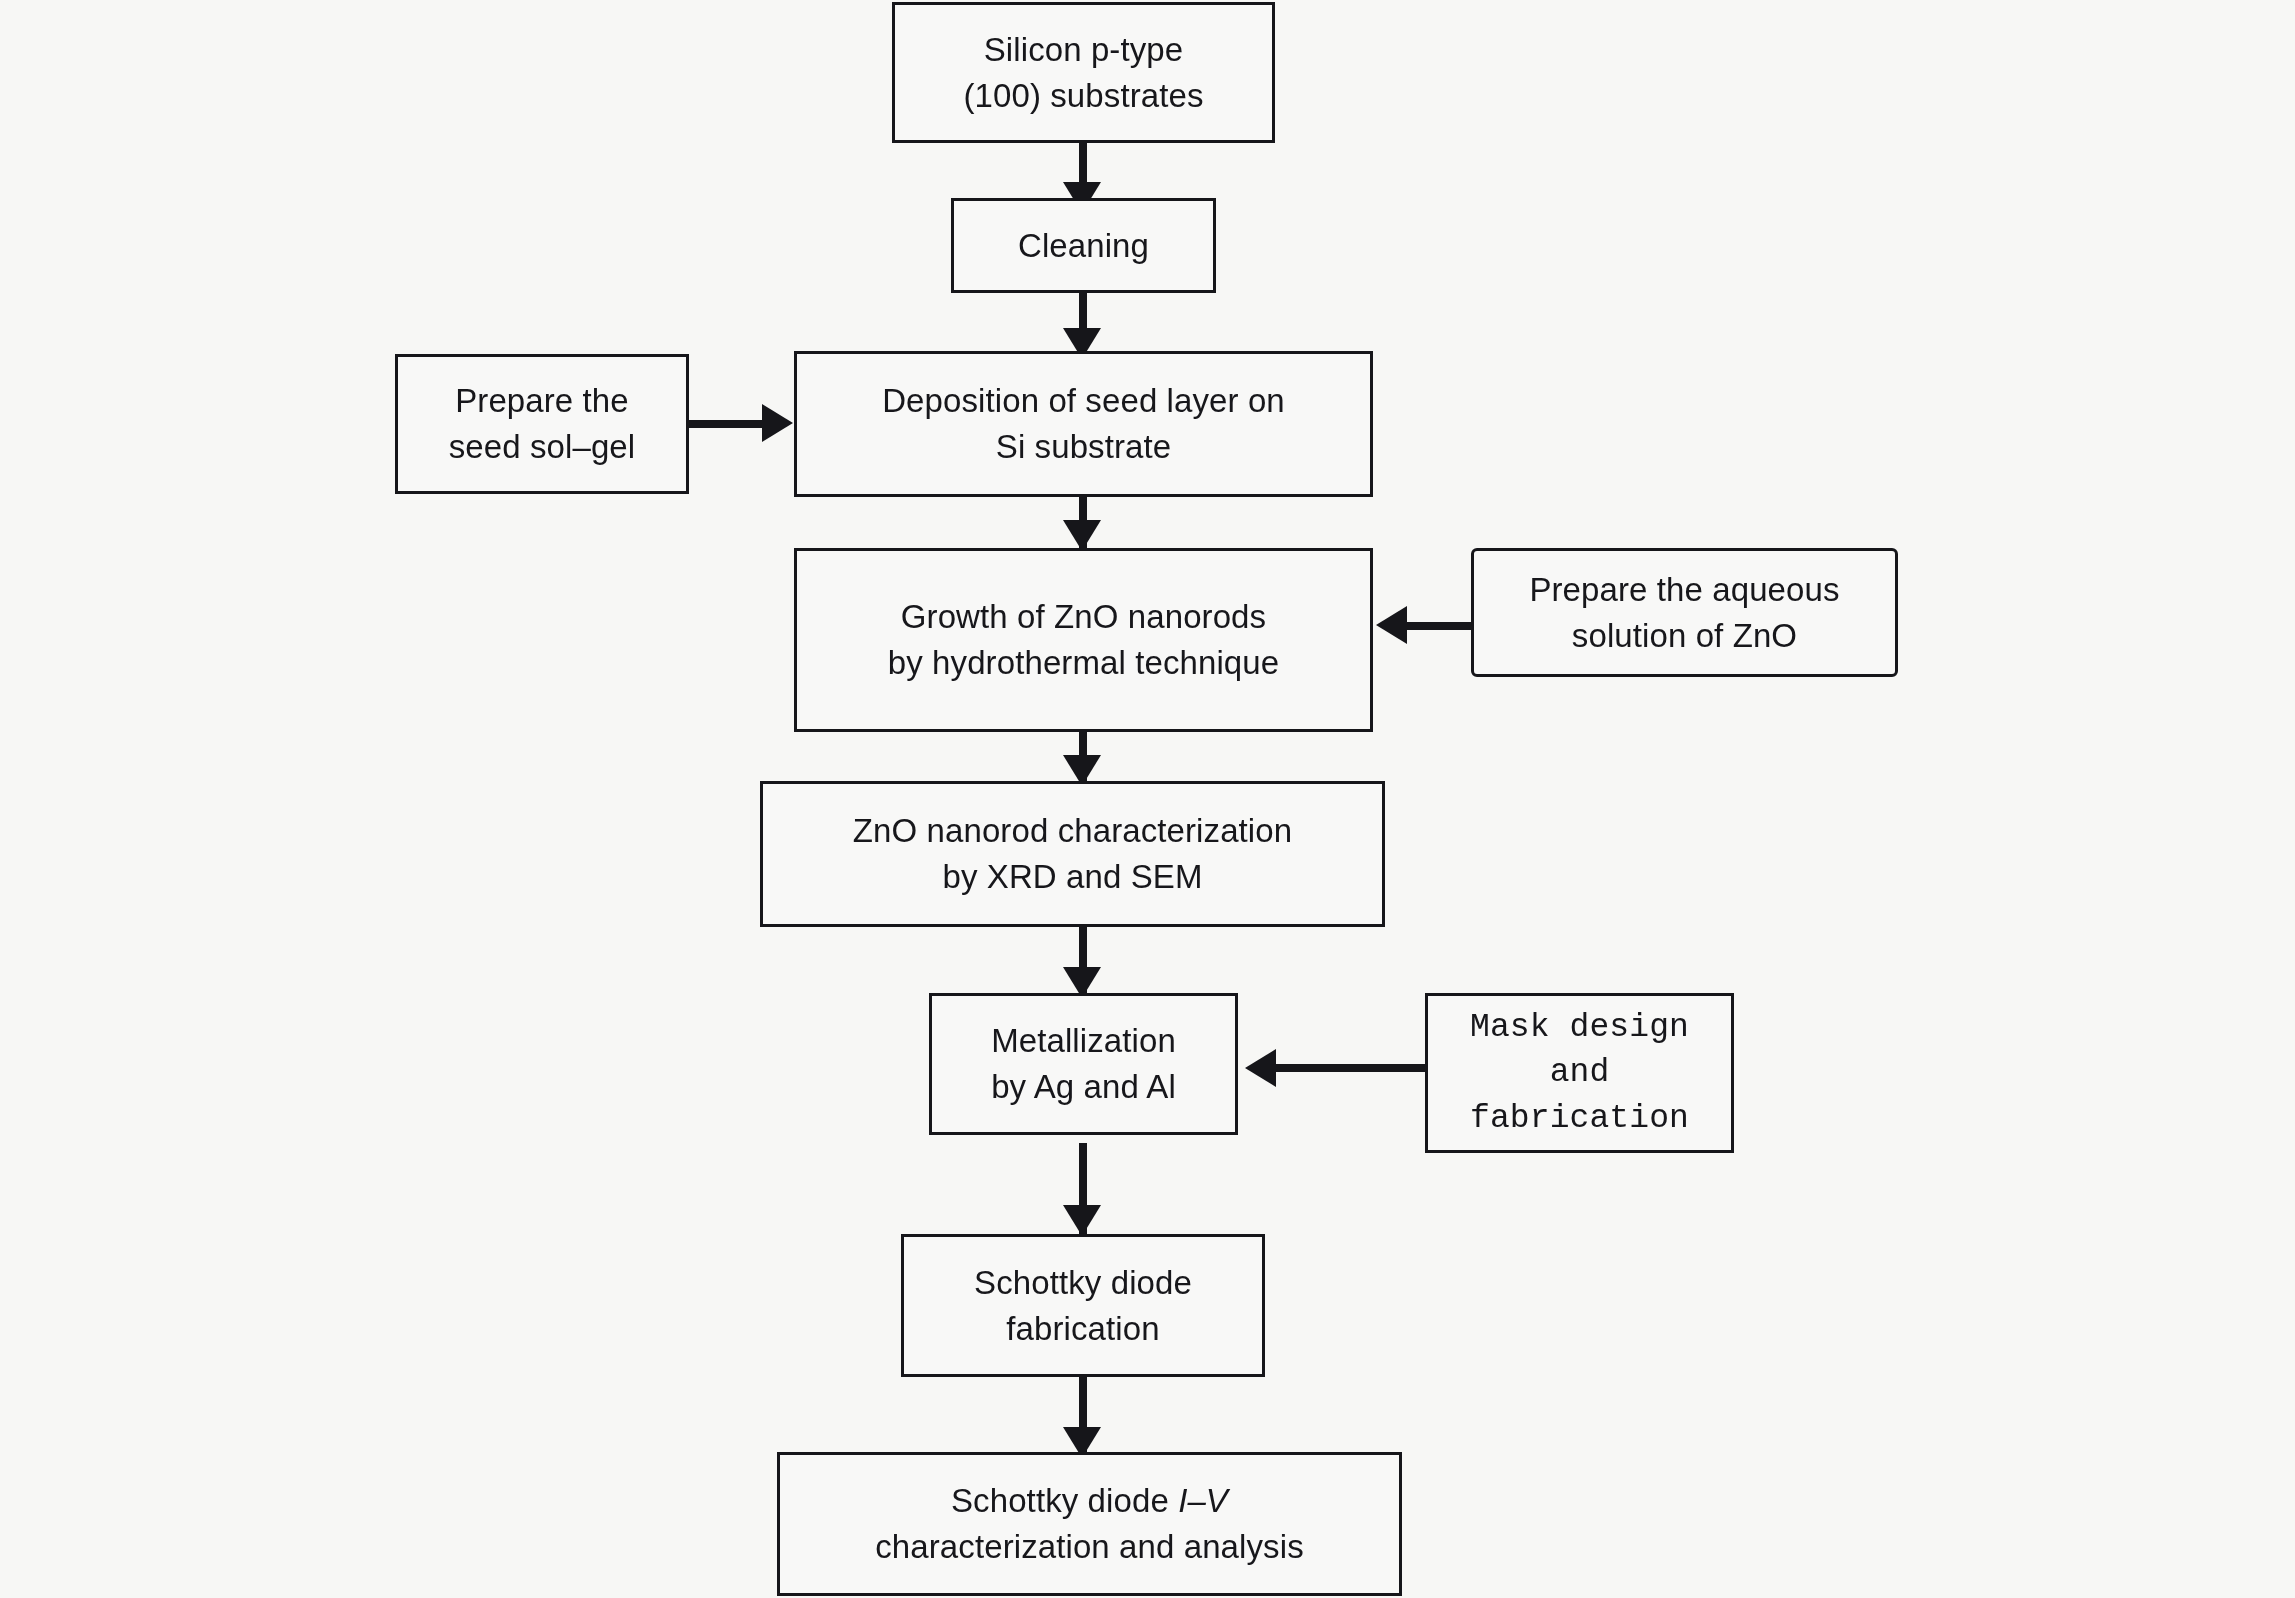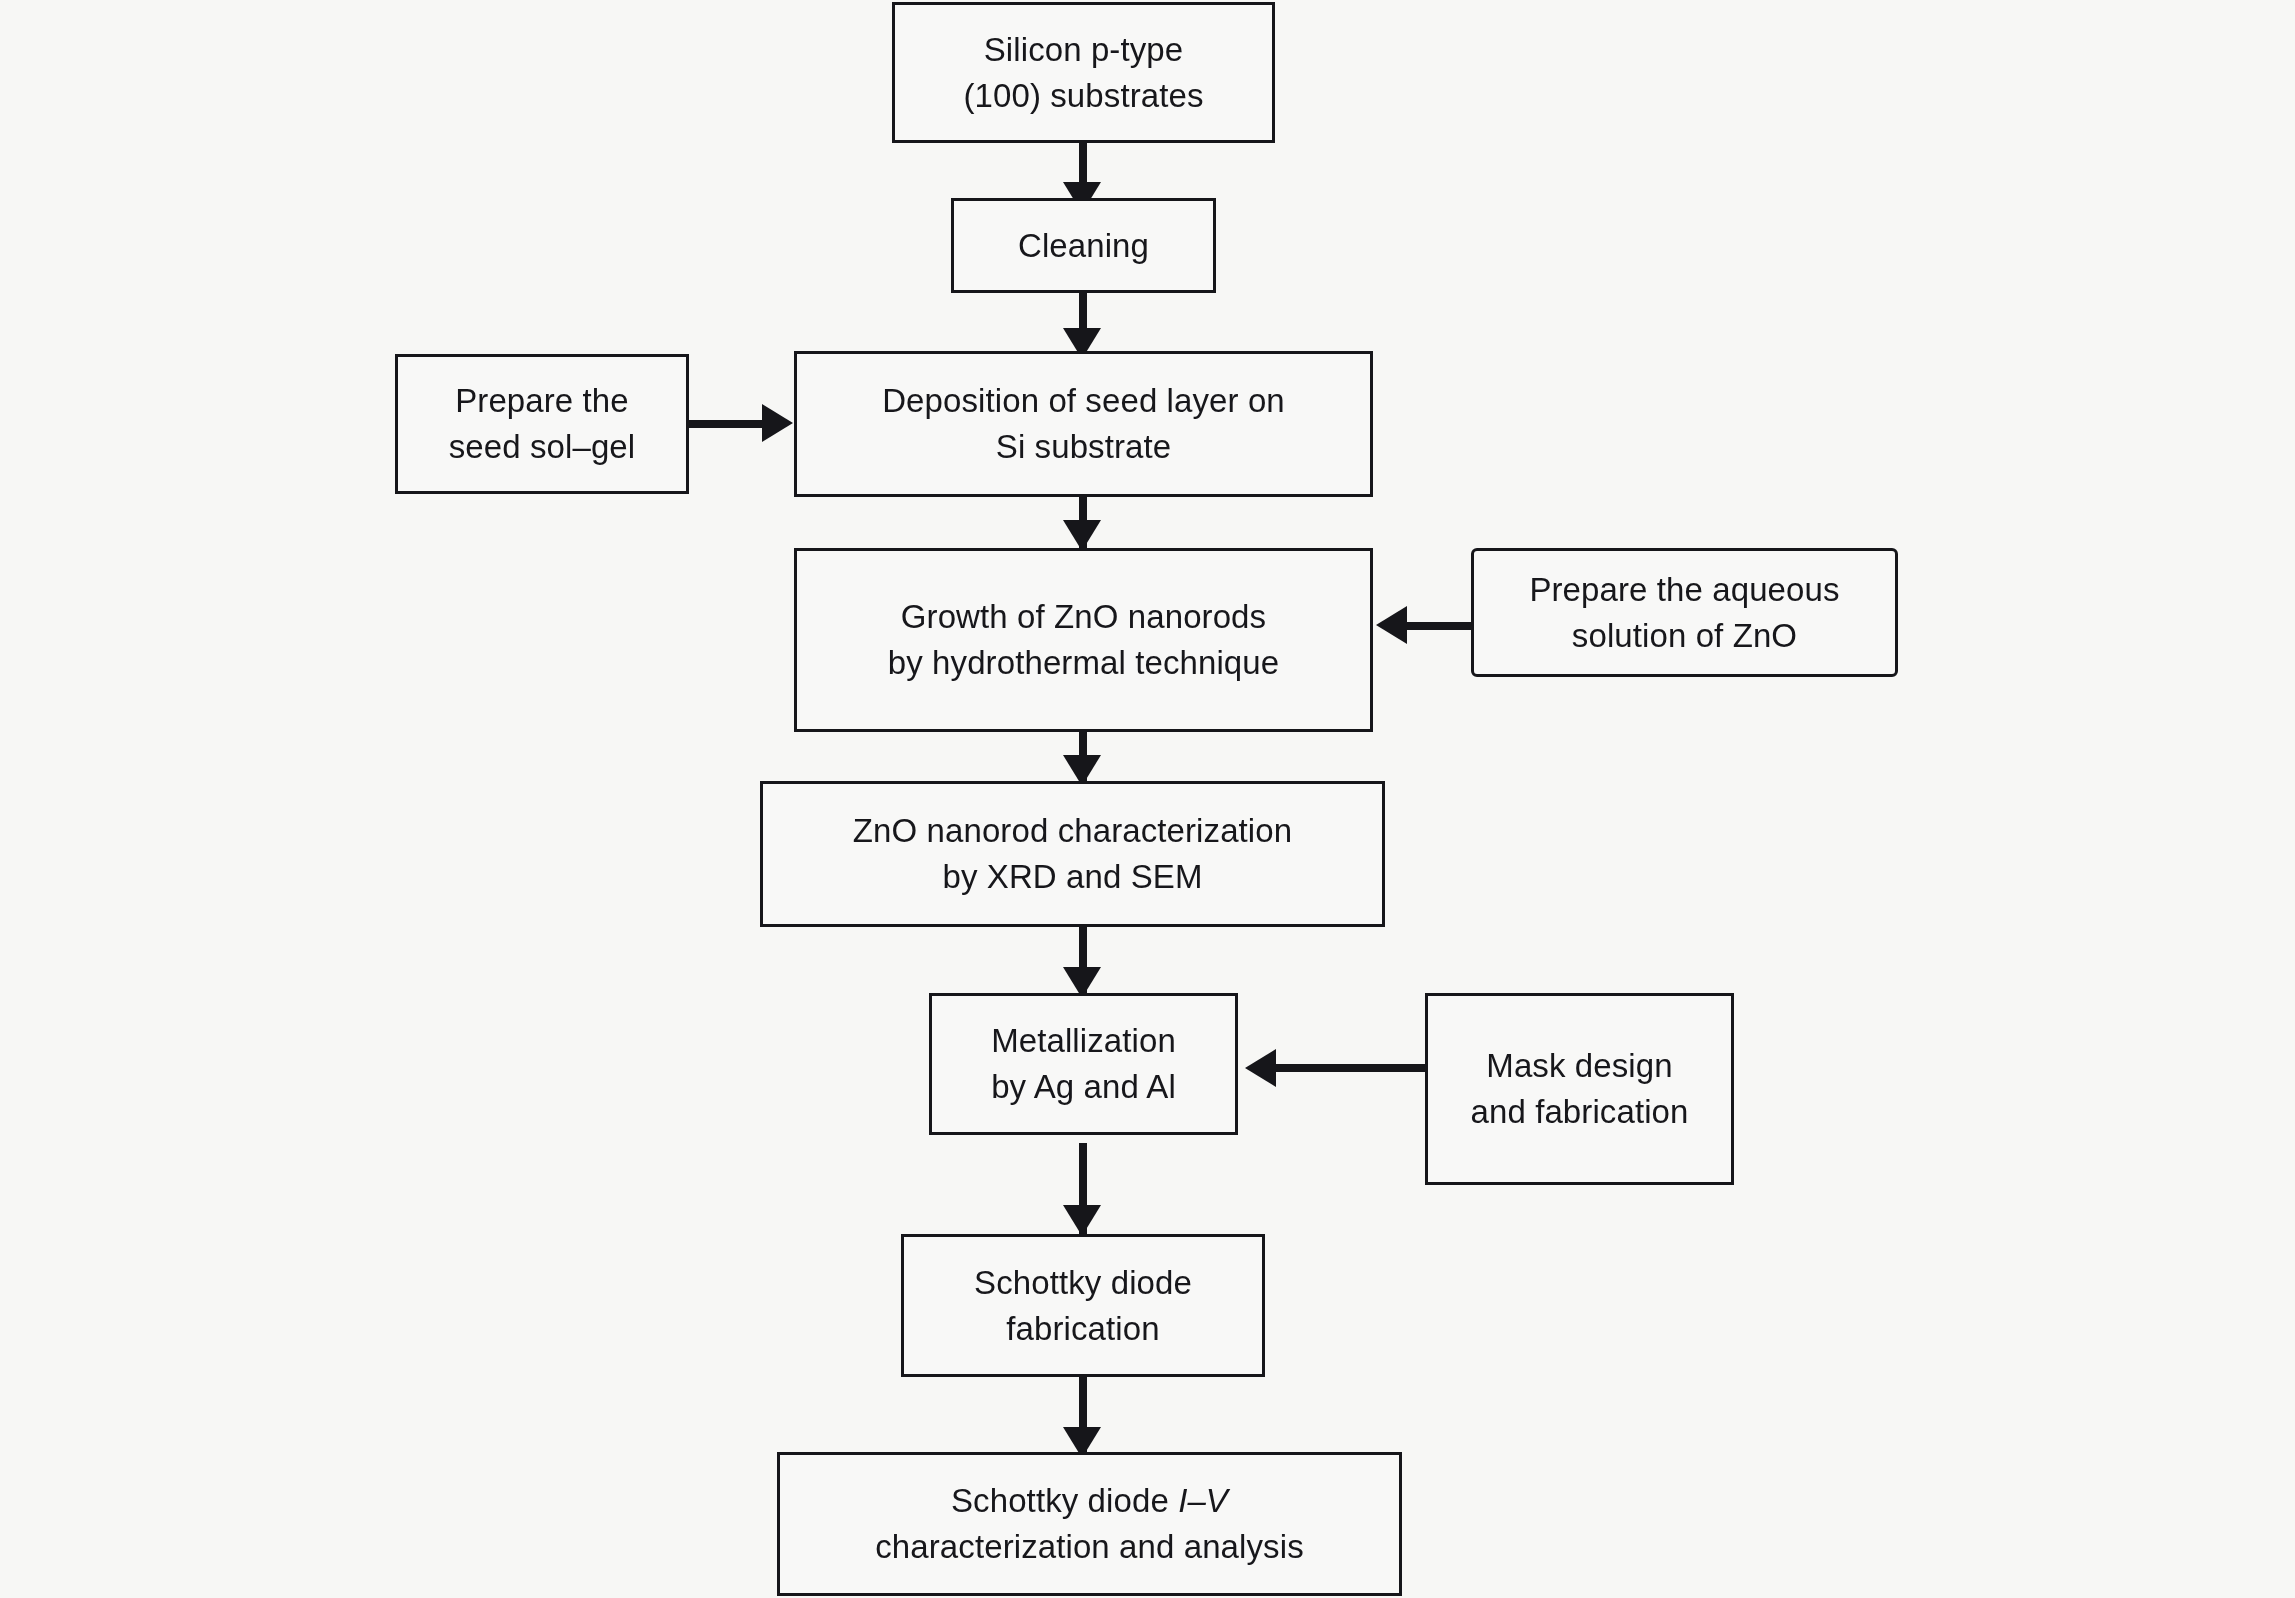--- a/index.html
+++ b/index.html
@@ -165,21 +165,21 @@
   <div class="node" style="left:760px; top:781px; width:625px; height:146px;">
     <span class="label">ZnO nanorod characterization
 by XRD and SEM</span>
   </div>
 
   <div class="node" style="left:929px; top:993px; width:309px; height:142px;">
     <span class="label">Metallization
 by Ag and Al</span>
   </div>
 
-  <div class="node" style="left:1425px; top:993px; width:309px; height:192px;">
+  <div class="node" style="left:1425px; top:993px; width:309px; height:160px;font-family:Liberation Mono, monospace;">
     <span class="label">Mask design
 and fabrication</span>
   </div>
 
   <div class="node" style="left:901px; top:1234px; width:364px; height:143px;">
     <span class="label">Schottky diode
 fabrication</span>
   </div>
 
   <div class="node" style="left:777px; top:1452px; width:625px; height:144px;">

